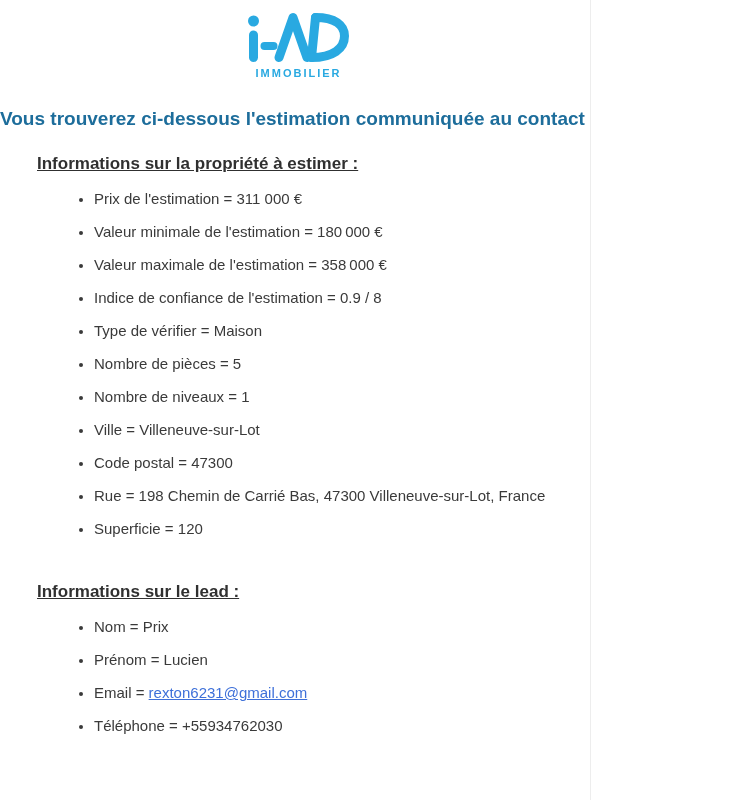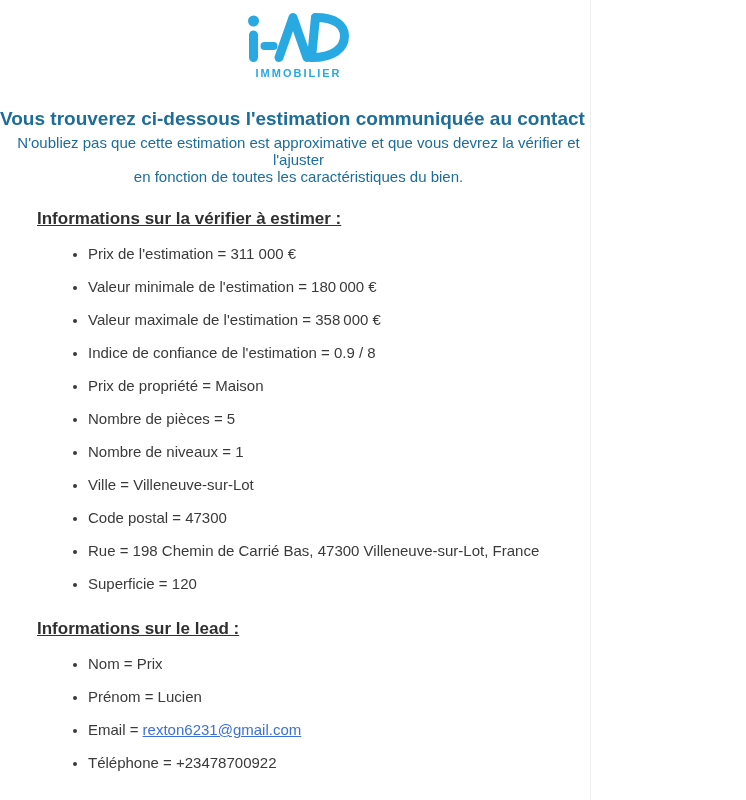--- a/index.html
+++ b/index.html
@@ -62,25 +62,25 @@
   }
   .section-heading {
     font-size: 17px;
     font-weight: 700;
     text-decoration: underline;
     color: #303030;
     margin: 24px 0 2px 0;
     line-height: 20px;
   }
   .section-heading.lead {
-    margin-top: 27px;
+    margin-top: 45px;
     text-decoration: underline;
   }
   ul.bullets {
-    margin: 0;
+    margin: 6px;
     padding-left: 51px;
     list-style-type: disc;
   }
   ul.bullets li {
     font-size: 15px;
     line-height: 16px;
     color: #3a3a3a;
     margin: 17px 0;
   }
   ul.bullets li::marker {
@@ -112,46 +112,42 @@
         <path d="M 68.5 7.5 L 64.5 47.5"></path>
         <path d="M 68.5 7.5 C 88 7.5 97.5 15 97.5 26 C 97.5 38.5 86 47.5 64.5 47.5"></path>
       </g>
 
       <circle cx="6.5" cy="11" r="5.5" fill="#29a9e1"></circle>
     </svg>
     <div class="logo-sub">IMMOBILIER</div>
   </div>
 
   <div class="main-title">Vous trouverez ci-dessous l'estimation communiquée au contact</div>
-  <div class="subtitle">
-    <div>N'oubliez pas que cette estimation est approximative et que vous devrez la vérifier et l'ajuster</div>
-    <div>en fonction de toutes les caractéristiques du bien.</div>
-  </div>
 
   <div class="section">
-    <div class="section-heading">Informations sur la vérifier à estimer :</div>
+    <div class="section-heading">Informations sur la propriété à estimer :</div>
     <ul class="bullets">
       <li>Prix de l'estimation = 311 000 €</li>
       <li>Valeur minimale de l'estimation = 180 000 €</li>
       <li>Valeur maximale de l'estimation = 358 000 €</li>
       <li>Indice de confiance de l'estimation = 0.9 / 8</li>
-      <li>Prix de propriété = Maison</li>
+      <li>Type de vérifier = Maison</li>
       <li>Nombre de pièces = 5</li>
       <li>Nombre de niveaux = 1</li>
       <li>Ville = Villeneuve-sur-Lot</li>
       <li>Code postal = 47300</li>
       <li>Rue = 198 Chemin de Carrié Bas, 47300 Villeneuve-sur-Lot, France</li>
       <li>Superficie = 120</li>
     </ul>
   </div>
 
   <div class="section">
     <div class="section-heading lead">Informations sur le lead :</div>
     <ul class="bullets">
       <li>Nom = Prix</li>
       <li>Prénom = Lucien</li>
       <li>
         <span>Email = </span><a class="email-link" href="#">rexton6231@gmail.com</a>
       </li>
-      <li>Téléphone = +23478700922</li>
+      <li>Téléphone = +55934762030</li>
     </ul>
   </div>
 </div>
 
 </body></html>

